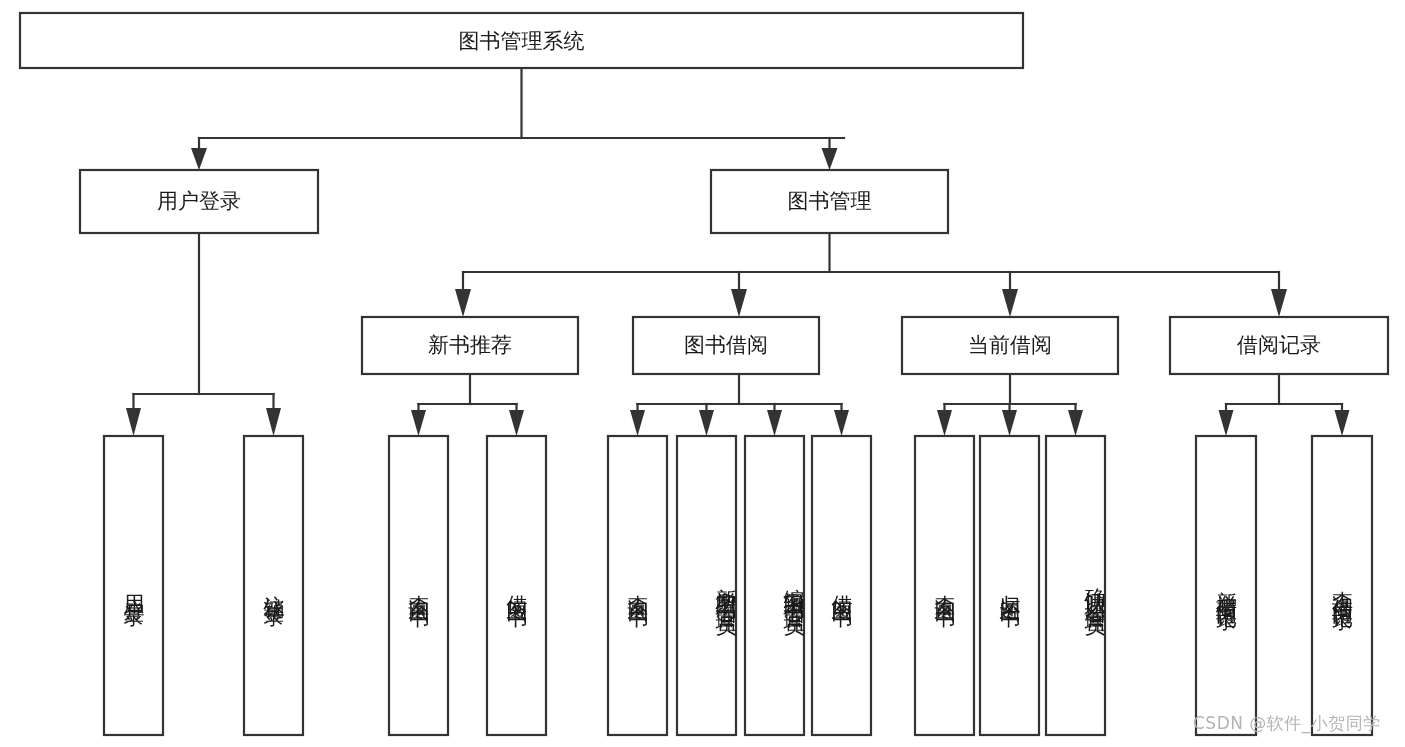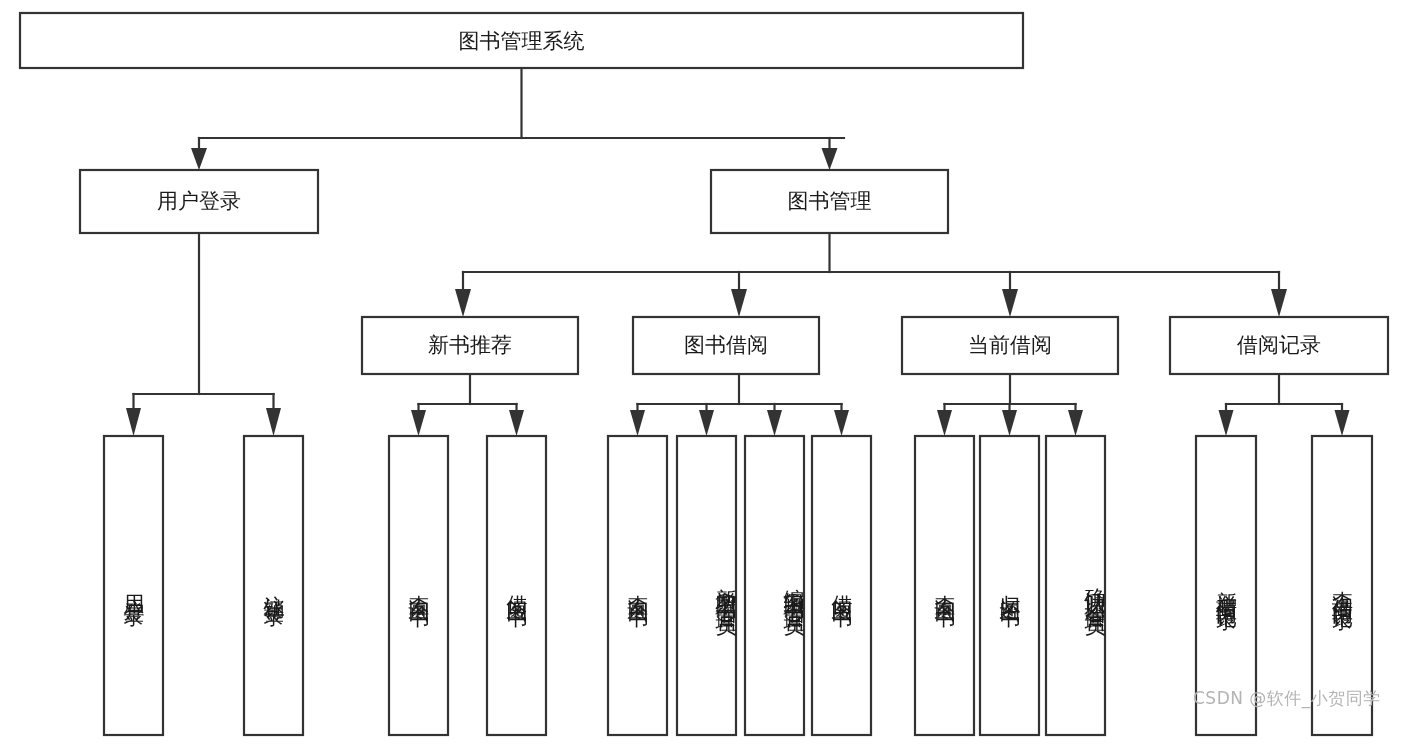--- a/index.html
+++ b/index.html
@@ -59,21 +59,21 @@
     display: flex;
     align-items: center;
     justify-content: center;
     text-align: center;
     white-space: nowrap;
     pointer-events: none;
   }
   .watermark {
     position: absolute;
     left: 1193px;
-    top: 687px;
+    top: 712px;
     font-family: "DejaVu Sans", "Liberation Sans", sans-serif;
     font-size: 17px;
     color: #b4b4b4;
     white-space: nowrap;
     letter-spacing: 0.5px;
   }
 </style>
 </head>
 <body>
 

